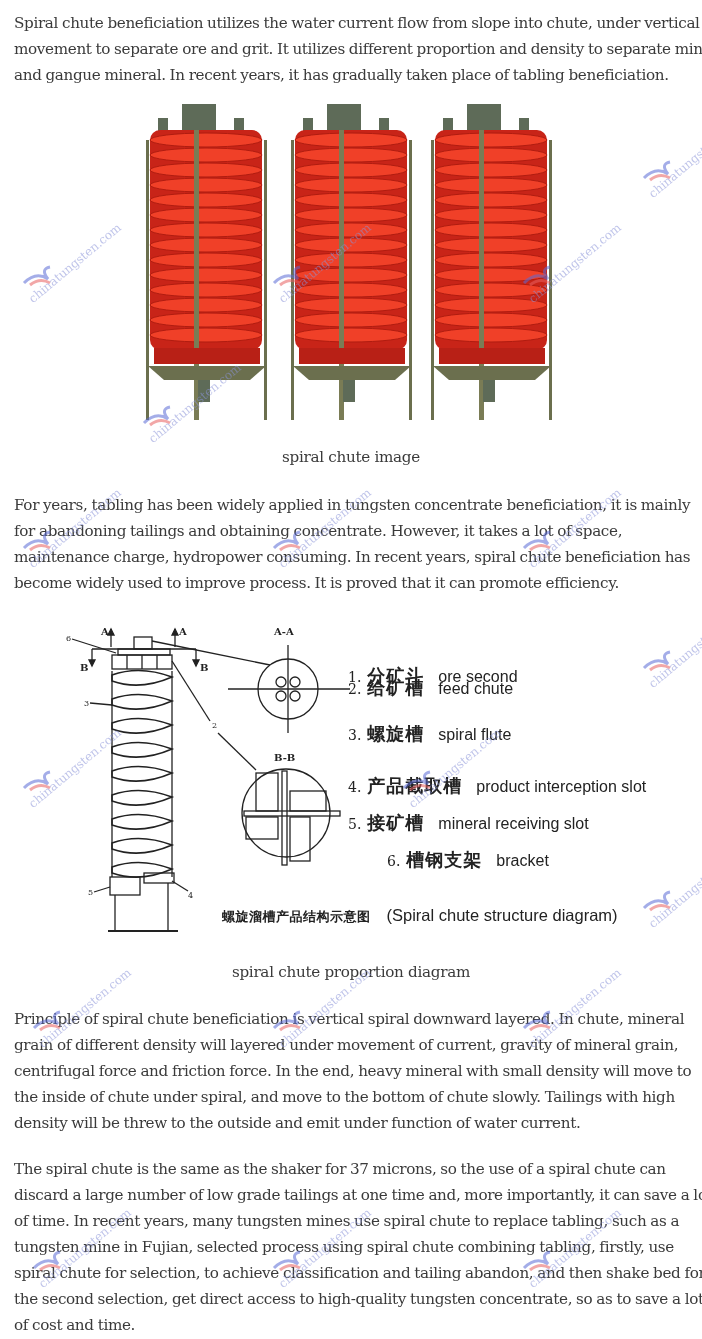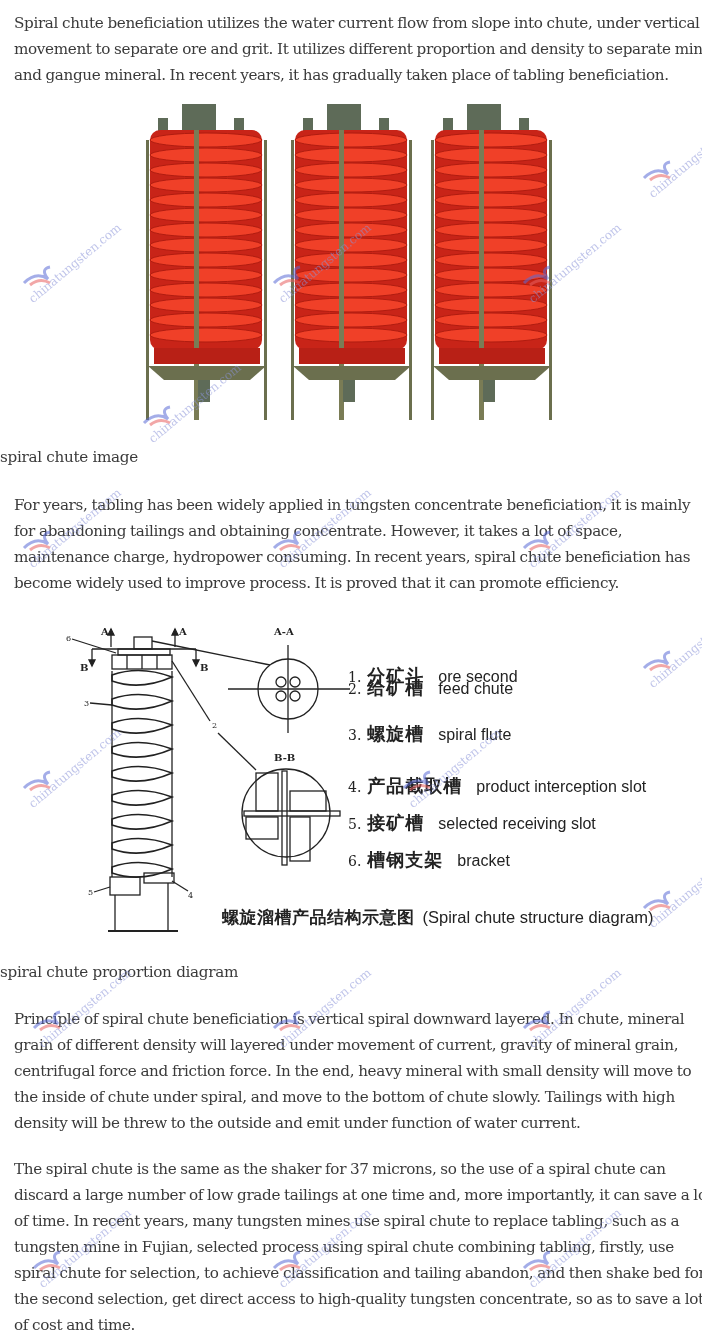--- a/index.html
+++ b/index.html
@@ -19,20 +19,21 @@
     line-height: 26px;
     letter-spacing: -0.35px;
     word-spacing: -0.5px;
     margin: 0;
     z-index: 2;
   }
   .caption {
     position: absolute;
     left: 0;
     width: 702px;
+    text-align: center;
     font-size: 15.2px;
     line-height: 20px;
     letter-spacing: -0.3px;
     z-index: 2;
   }
   .figure { position: absolute; z-index: 1; }
   .legend-item {
     position: absolute;
     left: 348px;
     font-family: "Liberation Sans", "DejaVu Sans", sans-serif;
@@ -45,21 +46,21 @@
   .legend-cn { font-family: "DejaVu Sans", sans-serif; font-weight: bold; font-size: 18px; margin-right: 14px; letter-spacing: 1px; }
   .diagram-title {
     position: absolute;
     left: 222px; top: 906px;
     font-family: "Liberation Sans", "DejaVu Sans", sans-serif;
     font-size: 16.5px;
     color: #222;
     white-space: nowrap;
     z-index: 2;
   }
-  .diagram-title .cn { font-family: "DejaVu Sans", sans-serif; font-weight: bold; font-size: 17px; letter-spacing: 0.5px; margin-right: 8px; }
+  .diagram-title .cn { font-family: "DejaVu Sans", sans-serif; font-weight: bold; font-size: 13px; letter-spacing: 0.5px; margin-right: 16px; }
   .watermark {
     position: absolute;
     width: 110px; height: 70px;
     z-index: 3;
     pointer-events: none;
     opacity: 0.55;
   }
   .watermark .wm-text {
     position: absolute;
     left: 6px; top: 30px;
@@ -205,23 +206,23 @@
 <div class="legend-item" style="top:676px;text-align:right;">
   <span class="legend-num">2.</span><span class="legend-cn">给矿槽</span><span>feed chute</span>
 </div>
 <div class="legend-item" style="top:722px;">
   <span class="legend-num">3.</span><span class="legend-cn">螺旋槽</span><span>spiral flute</span>
 </div>
 <div class="legend-item" style="top:774px;">
   <span class="legend-num">4.</span><span class="legend-cn">产品截取槽</span><span>product interception slot</span>
 </div>
 <div class="legend-item" style="top:811px;">
-  <span class="legend-num">5.</span><span class="legend-cn">接矿槽</span><span>selected receiving slot</span>
-</div>
-<div class="legend-item" style="top:848px;">
+  <span class="legend-num">5.</span><span class="legend-cn">接矿槽</span><span>mineral receiving slot</span>
+</div>
+<div class="legend-item" style="top:848px;margin-left:39px;">
   <span class="legend-num">6.</span><span class="legend-cn">槽钢支架</span><span>bracket</span>
 </div>
 
 <div class="diagram-title">
   <span class="cn">螺旋溜槽产品结构示意图</span><span>(Spiral chute structure diagram)</span>
 </div>
 <div class="caption" style="top:962px;">spiral chute proportion diagram</div>
 
 <p class="para" style="top:1006px;">Principle of spiral chute beneficiation is vertical spiral downward layered. In chute, mineral grain of different density will layered under movement of current, gravity of mineral grain, centrifugal force and friction force. In the end, heavy mineral with small density will move to the inside of chute under spiral, and move to the bottom of chute slowly. Tailings with high density will be threw to the outside and emit under function of water current.</p>
 

